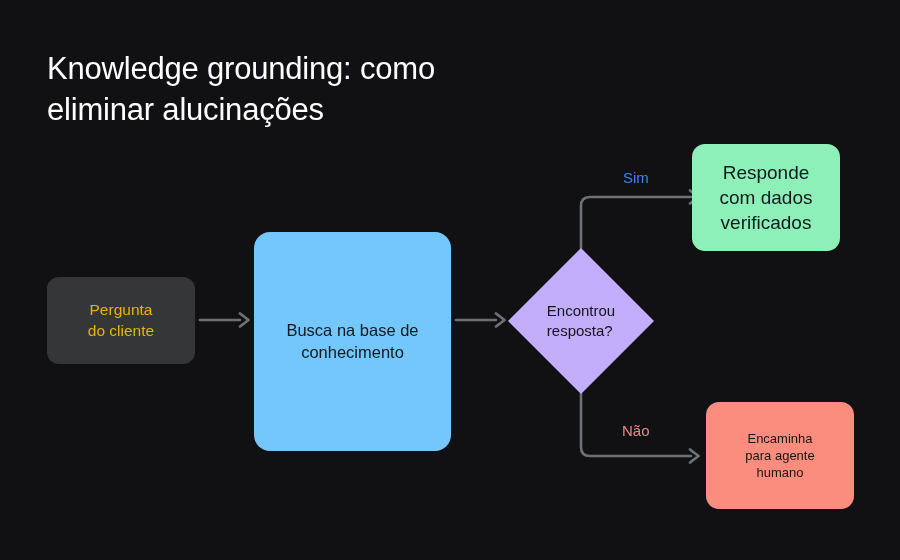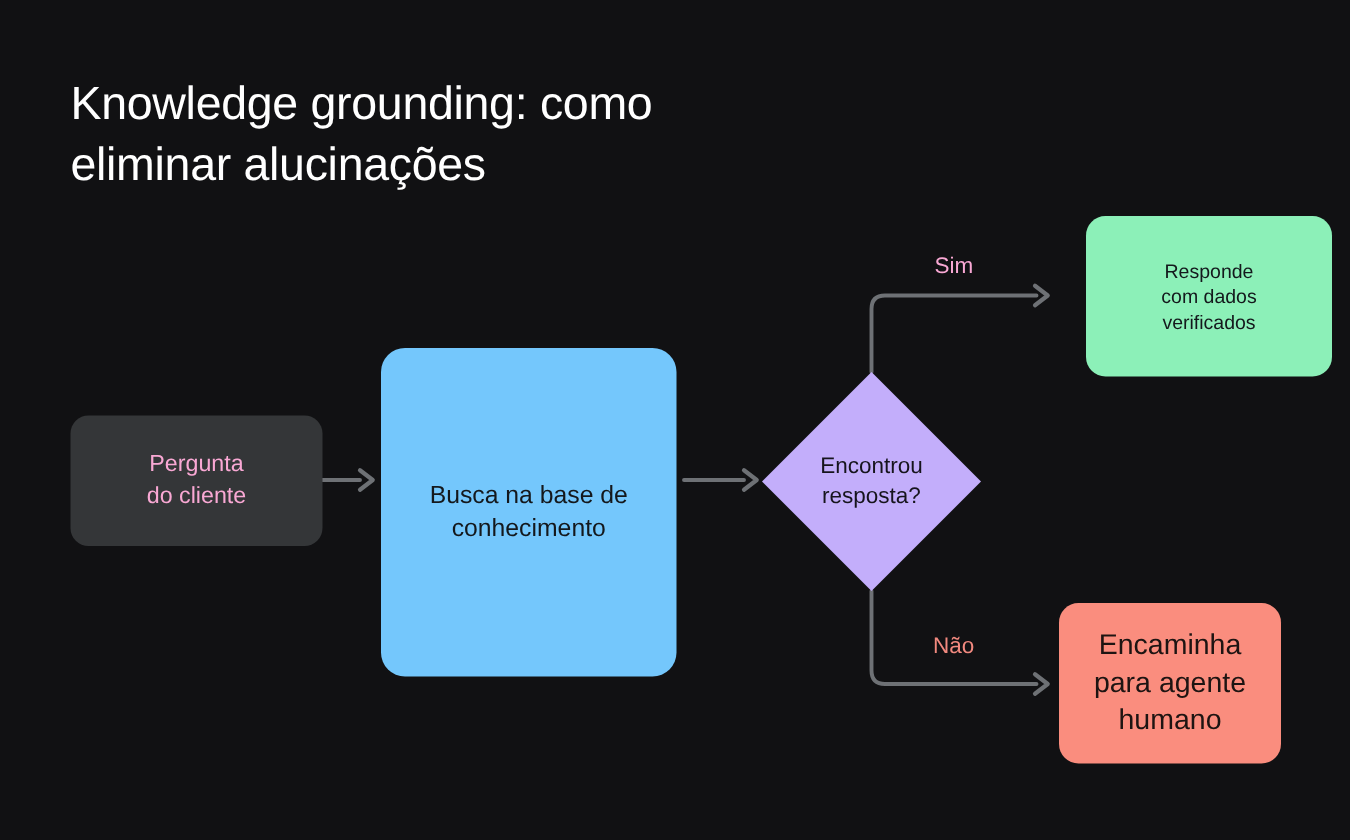--- a/index.html
+++ b/index.html
@@ -45,55 +45,55 @@
     white-space: pre-line;
     line-height: 1.33;
   }
   .node.rect {
     border-radius: 14px;
   }
 
   #node-question {
     left: 47px;
     top: 277px;
-    width: 168px;
+    width: 148px;
     height: 87px;
     background: #343638;
-    color: #f9a8d4;
+    color: #eab308;
     font-size: 15.5px;
     border-radius: 12px;
   }
   #node-search {
     left: 254px;
     top: 232px;
     width: 197px;
     height: 219px;
     background: #74c7fc;
     color: #14181c;
     font-size: 16.5px;
     border-radius: 16px;
   }
   #node-answer {
-    left: 724px;
+    left: 692px;
     top: 144px;
-    width: 164px;
+    width: 148px;
     height: 107px;
     background: #8cf0b8;
     color: #14181c;
-    font-size: 13px;
+    font-size: 19px;
     border-radius: 13px;
   }
   #node-escalate {
     left: 706px;
     top: 402px;
     width: 148px;
     height: 107px;
     background: #fa8d7e;
     color: #1d1412;
-    font-size: 19px;
+    font-size: 13px;
     border-radius: 13px;
   }
 
   
   #node-decision-wrap {
     position: absolute;
     left: 508px;
     top: 248px;
     width: 146px;
     height: 146px;
@@ -103,21 +103,20 @@
     inset: 0;
     background: #c3aefb;
     clip-path: polygon(50% 0%, 100% 50%, 50% 100%, 0% 50%);
   }
   #node-decision-label {
     position: absolute;
     inset: 0;
     display: flex;
     align-items: center;
     justify-content: center;
-    text-align: center;
     color: #16141c;
     font-size: 15px;
     line-height: 1.33;
     white-space: pre-line;
   }
 
   
   #edges {
     position: absolute;
     left: 0;
@@ -143,21 +142,21 @@
 
   
   .edge-label {
     position: absolute;
     font-size: 15px;
     white-space: nowrap;
   }
   #label-yes {
     left: 623px;
     top: 169px;
-    color: #f9a8d4;
+    color: #3b82f6;
   }
   #label-no {
     left: 622px;
     top: 422px;
     color: #f1897f;
   }
 </style>
 </head>
 <body>
 

